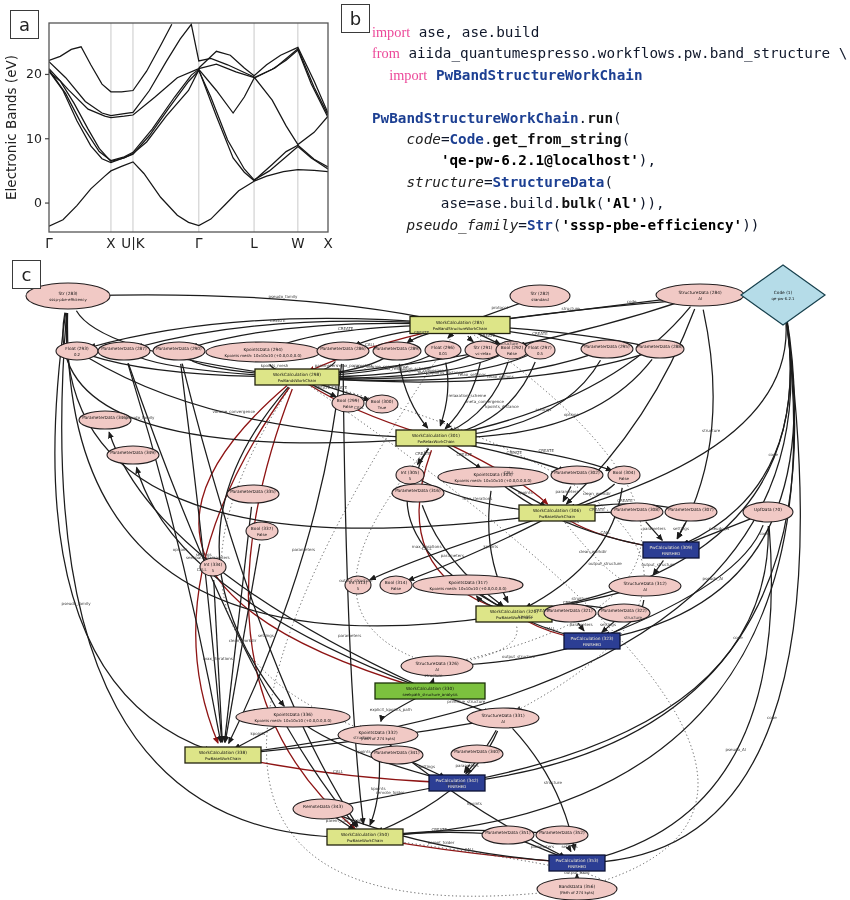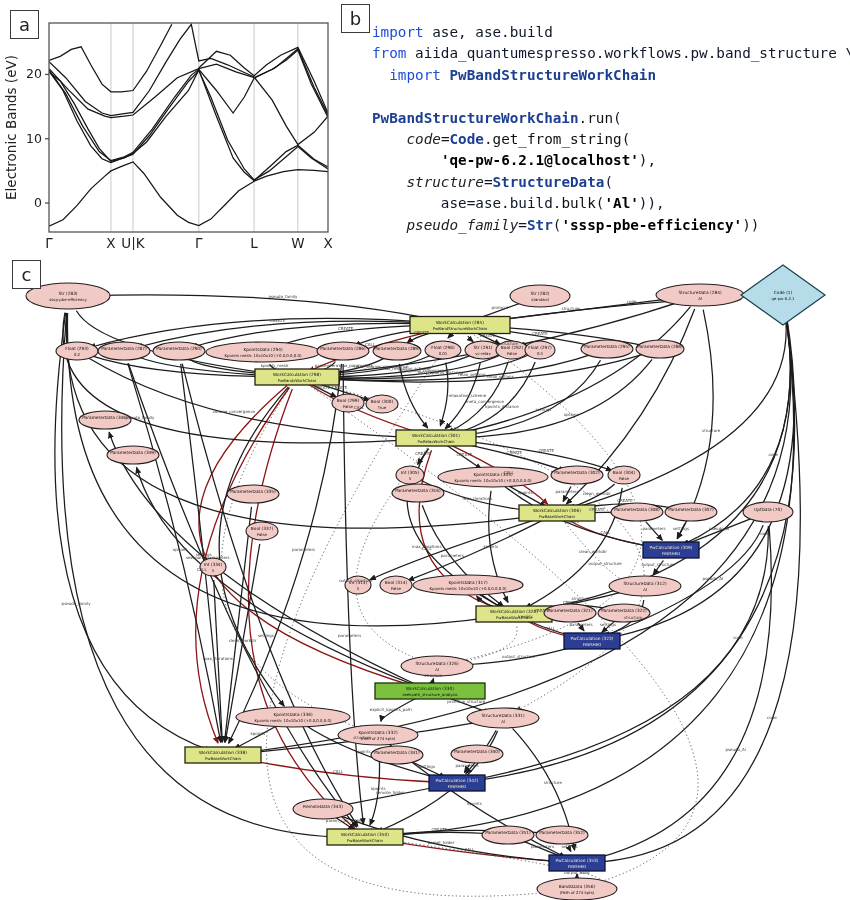--- a/index.html
+++ b/index.html
@@ -9,23 +9,23 @@
        background:#fff;display:flex;align-items:center;justify-content:center;
        font-size:18px;color:#222;z-index:9;}
   #label-a{left:10px;top:10px;}
   #label-b{left:341px;top:4px;}
   #label-c{left:12px;top:260px;}
   #band-svg{position:absolute;left:0;top:0;}
   #prov-svg{position:absolute;left:0;top:250px;}
   #code-block{position:absolute;left:372px;top:22px;
        font-family:"DejaVu Sans Mono",monospace;font-size:14.3px;
        line-height:21.4px;white-space:pre;}
-  #code-block .k{color:#1d4ed8;}
+  #code-block .k{color:#ec4899;font-family:Liberation Serif, serif;}
   #code-block .c{color:#1c3f92;font-weight:bold;}
-  #code-block .b{color:#111;font-weight:normal;}
+  #code-block .b{color:#111;font-weight:bold;}
   #code-block .i{color:#222;font-style:italic;}
   #code-block .s{color:#000000;font-weight:bold;}
   #code-block .p{color:#0f172a;}
   
   .band-line{fill:none;stroke:#161616;stroke-width:1.25;}
   .grid-line{stroke:#c9c9c9;stroke-width:1;}
   .axis-frame{fill:none;stroke:#555;stroke-width:1.3;}
   .tick-mark{stroke:#444;stroke-width:1.2;}
   .tick-text{font-size:12.5px;fill:#222;}
   .symm-text{font-size:13.5px;fill:#222;}

